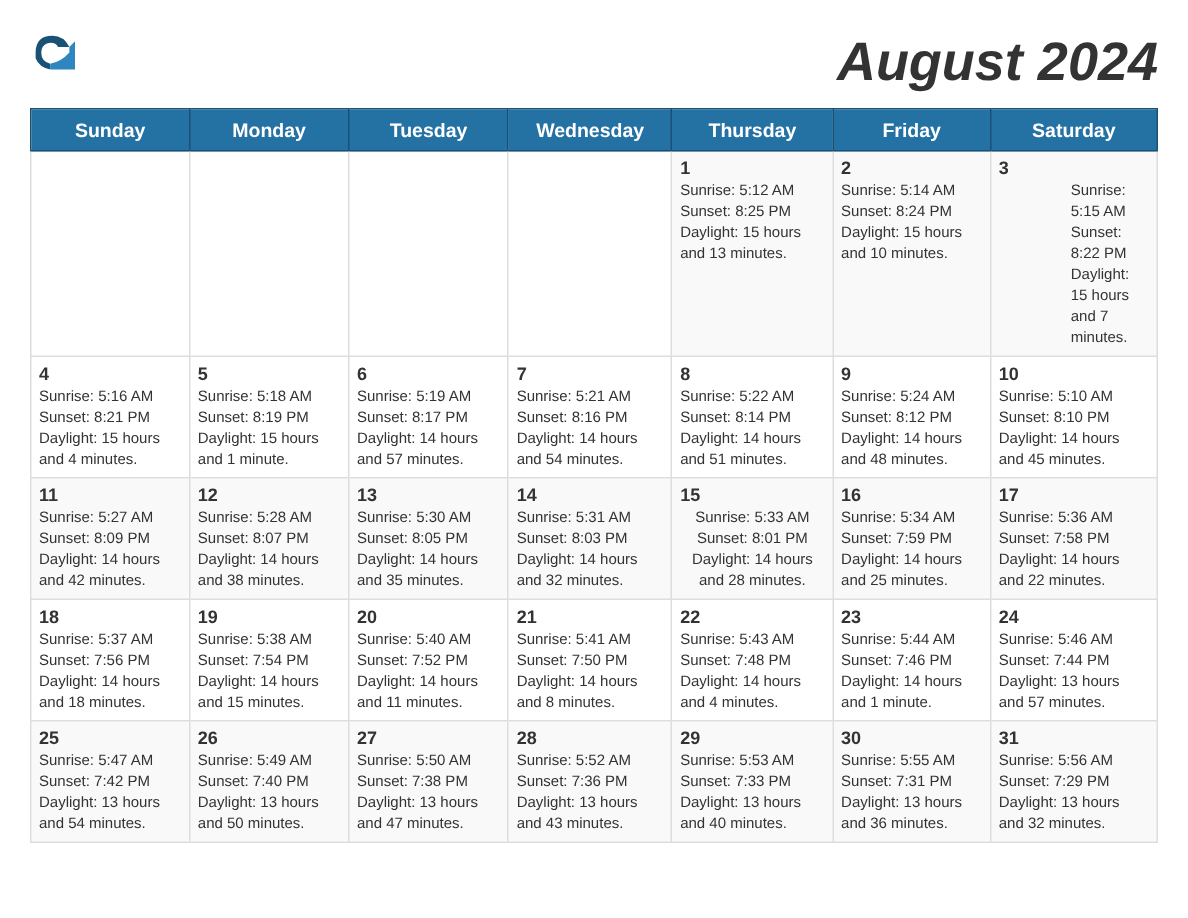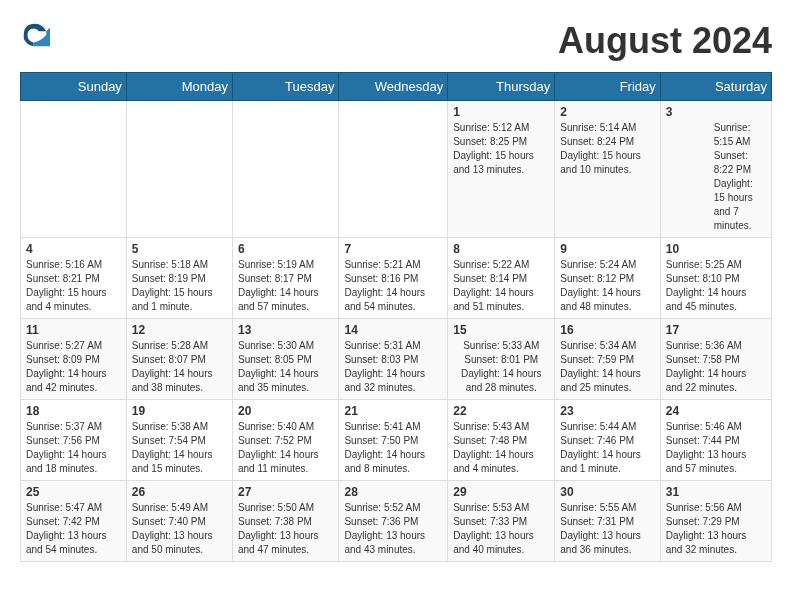--- a/index.html
+++ b/index.html
@@ -35,43 +35,44 @@
       font-weight: bold;
       color: #1a5276;
     }
     .logo-icon {
       width: 30px;
       height: 30px;
       margin-right: 5px;
     }
     .title-section {
       text-align: right;
+      font-style: italic;
     }
     .month-year {
       font-size: 36px;
       font-weight: bold;
       color: #333;
     }
     .location {
       font-size: 16px;
       color: #555;
     }
     .calendar {
       width: 100%;
       border-collapse: collapse;
     }
     .calendar thead tr {
       background-color: #2471a3;
     }
     .calendar thead th {
       color: #fff;
       font-size: 13px;
-      font-weight: normal;
+      font-weight: bold;
       padding: 6px 4px;
-      text-align: right;
+      text-align: center;
       border: 1px solid #1a5276;
     }
     .calendar tbody tr {
       border-bottom: 1px solid #ccc;
     }
     .calendar tbody td {
       vertical-align: top;
       padding: 4px 5px;
       font-size: 10px;
       color: #333;
@@ -192,21 +193,21 @@
         </td>
         <td>
           <span class="day-number">9</span>
           <div class="day-info" style="white-space: pre-line;">Sunrise: 5:24 AM
 Sunset: 8:12 PM
 Daylight: 14 hours
 and 48 minutes.</div>
         </td>
         <td>
           <span class="day-number">10</span>
-          <div class="day-info" style="white-space: pre-line;">Sunrise: 5:25 AM
+          <div class="day-info" style="white-space: pre-line;">Sunrise: 5:10 AM
 Sunset: 8:10 PM
 Daylight: 14 hours
 and 45 minutes.</div>
         </td>
       </tr>
       <tr>
         <td>
           <span class="day-number">11</span>
           <div class="day-info" style="white-space: pre-line;">Sunrise: 5:27 AM
 Sunset: 8:09 PM

